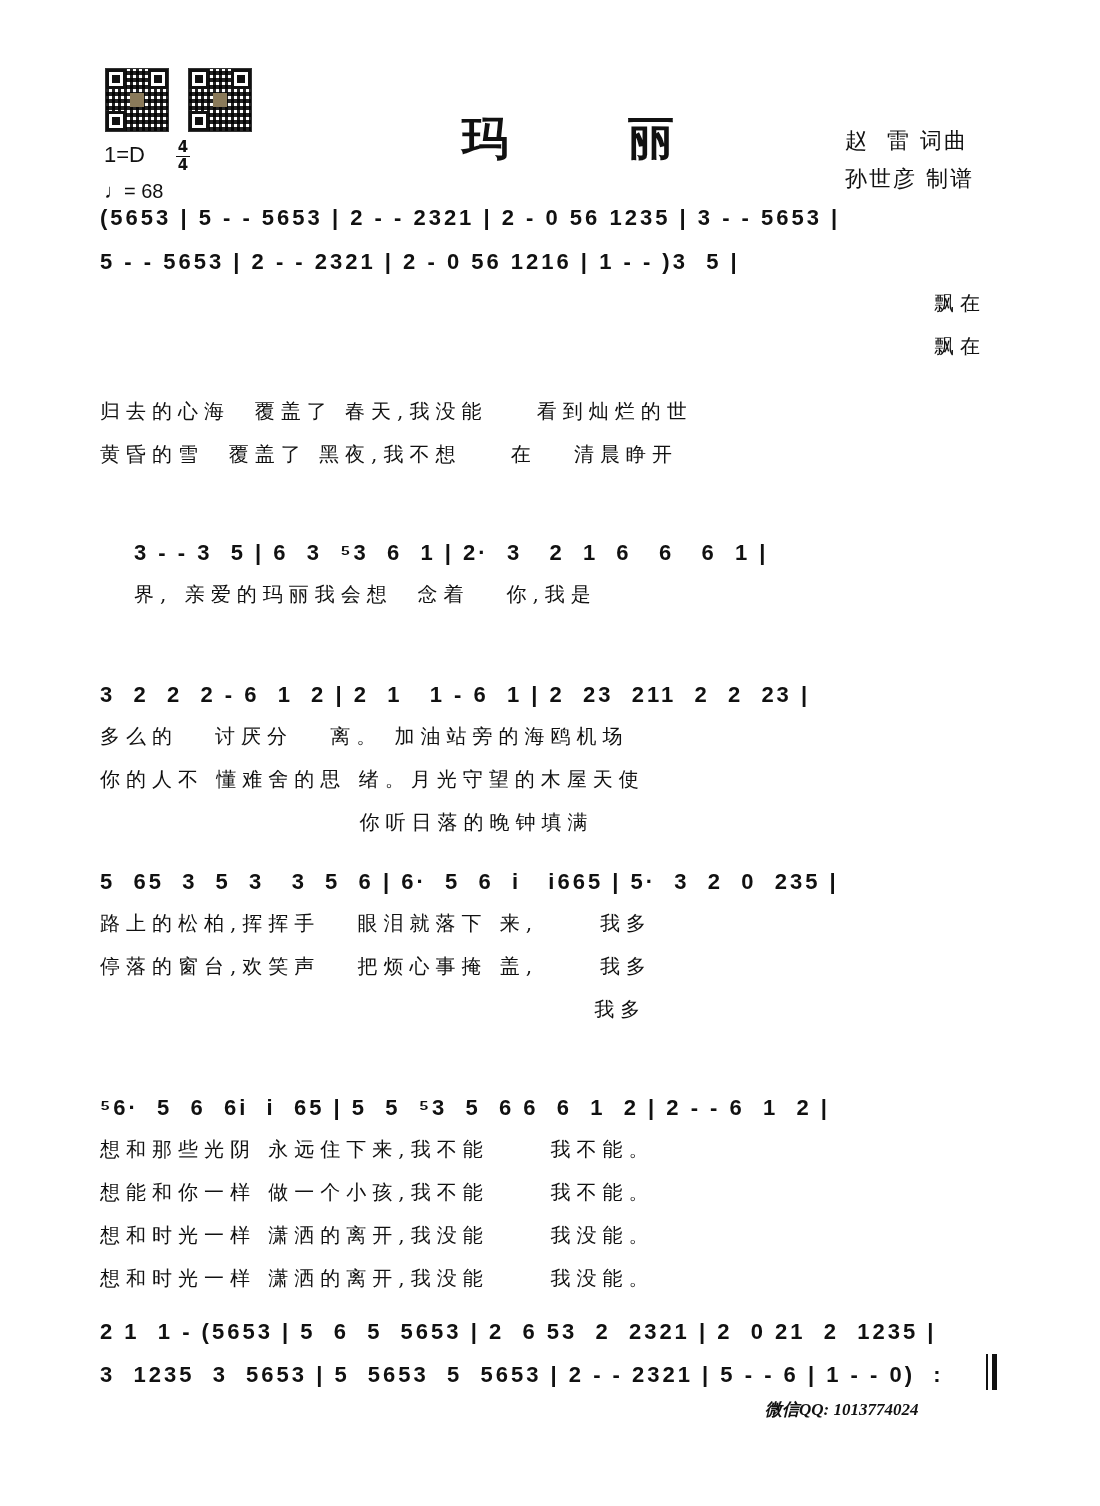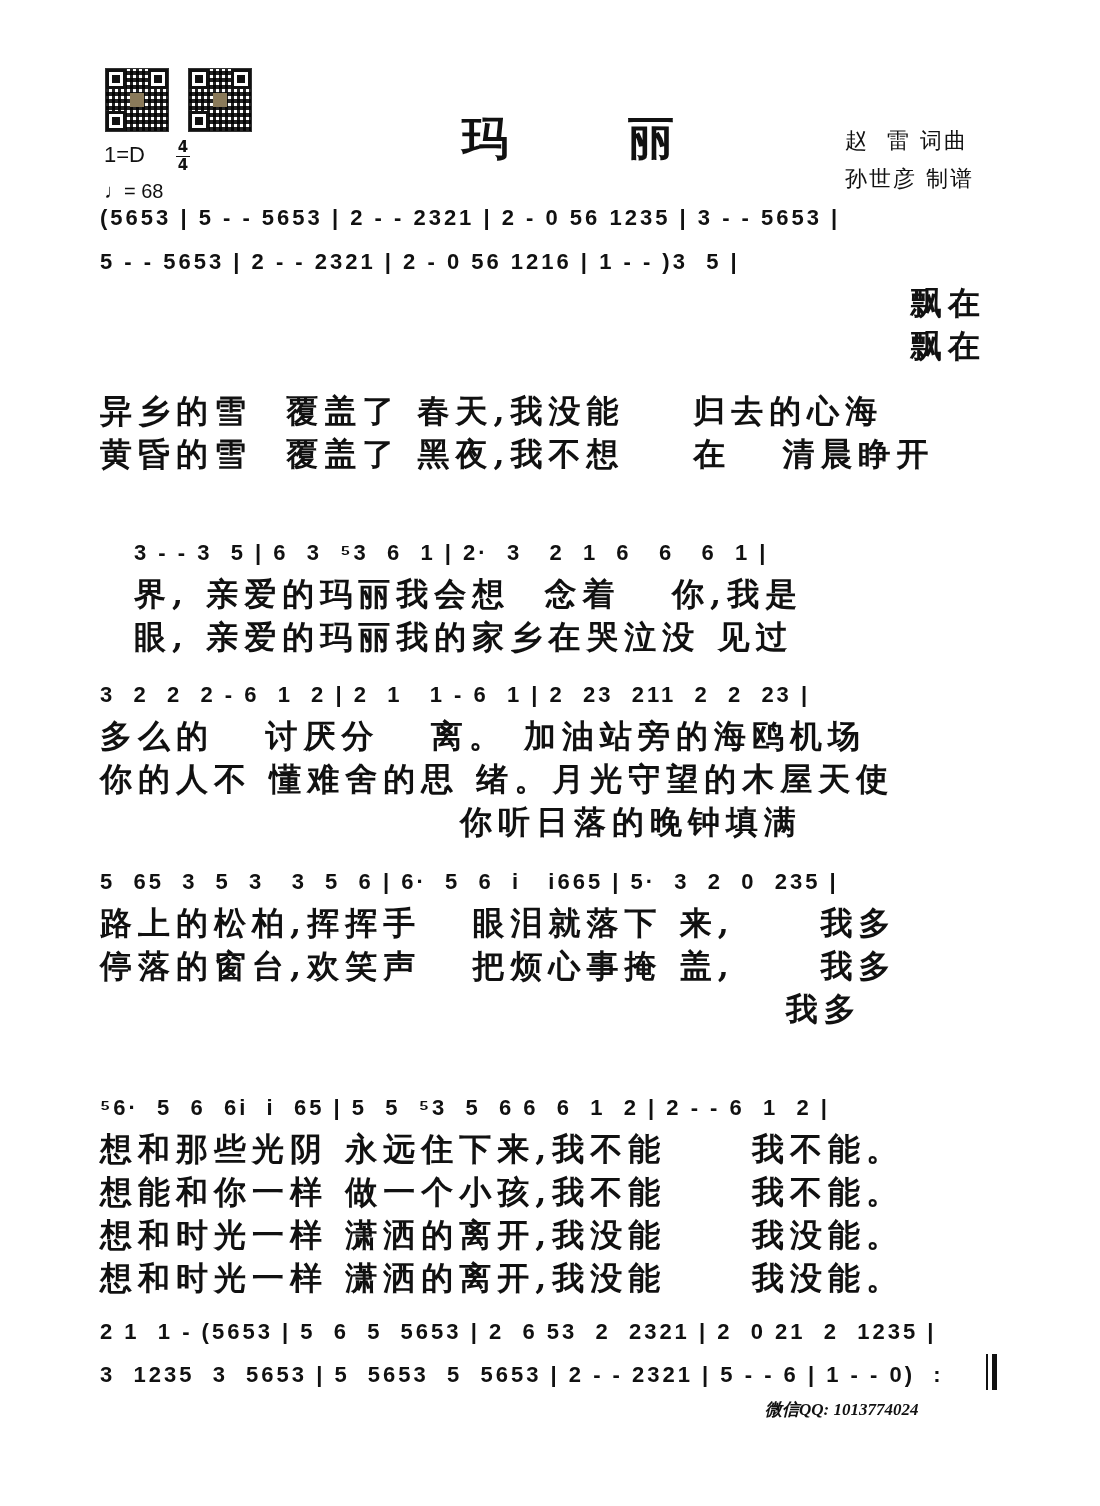--- a/index.html
+++ b/index.html
@@ -29,22 +29,22 @@
          font-size: 22px; }
   .timesig { position: absolute; top: 140px; left: 176px; font-weight: bold; font-size: 15px;
              line-height: 15px; text-align: center; }
   .timesig .bar { border-top: 1.5px solid #111; width: 14px; margin: 1px 0; }
   .tempo { position: absolute; top: 172px; left: 104px; font-family: "Liberation Sans", sans-serif; font-size: 20px; margin-top: 8px; }
   .tempo .note-glyph { font-size: 20px; }
 
   .row { position: absolute; left: 100px; width: 910px; }
   .notes { font-family: "Liberation Sans", sans-serif; font-weight: bold; font-size: 22px;
            white-space: pre; letter-spacing: 3px; height: 40px; line-height: 40px; position: relative; }
-  .lyric { font-family: "DejaVu Serif", serif; font-size: 32px; white-space: pre; height: 43px; line-height: 43px;
-           letter-spacing: 6px; font-weight: bold; }
+  .lyric { font-family: "DejaVu Serif", serif; font-size: 20px; white-space: pre; height: 43px; line-height: 43px;
+           letter-spacing: 6px; }
   .lyric.right { text-align: right; padding-right: 24px; }
   .footer { position: absolute; top: 1398px; left: 765px; font-family: "Liberation Serif", serif;
             font-style: italic; font-weight: bold; font-size: 17px; }
   .endbar { position: absolute; left: 992px; top: 1354px; width: 5px; height: 36px; background: #111; }
   .endbar-thin { position: absolute; left: 986px; top: 1354px; width: 1.5px; height: 36px; background: #111; }
 </style>
 </head>
 <body>
 
 <div class="qr" id="qr1">
@@ -77,28 +77,27 @@
   <div class="notes">(5653 | 5 - - 5653 | 2 - - 2321 | 2 - 0 56 1235 | 3 - - 5653 |</div>
 </div>
 
 <div class="row" style="top:242px;">
   <div class="notes">5 - - 5653 | 2 - - 2321 | 2 - 0 56 1216 | 1 - - )3  5 |</div>
   <div class="lyric right">飘在</div>
   <div class="lyric right">飘在</div>
 </div>
 
 <div class="row" style="top:390px;">
-  <div class="lyric">异乡的雪  覆盖了 春天,我没能    归去的心海</div>
+  <div class="lyric">归去的心海  覆盖了 春天,我没能    看到灿烂的世</div>
   <div class="lyric">黄昏的雪  覆盖了 黑夜,我不想    在   清晨睁开</div>
 </div>
 
 <div class="row" style="top:533px;margin-left:34px;">
   <div class="notes">3 - - 3  5 | 6  3  ⁵3  6  1 | 2·  3   2  1  6   6   6  1 |</div>
   <div class="lyric">界, 亲爱的玛丽我会想  念着   你,我是</div>
-  <div class="lyric">眼, 亲爱的玛丽我的家乡在哭泣没 见过</div>
 </div>
 
 <div class="row" style="top:675px;">
   <div class="notes">3  2  2  2 - 6  1  2 | 2  1   1 - 6  1 | 2  23  211  2  2  23 |</div>
   <div class="lyric">多么的   讨厌分   离。 加油站旁的海鸥机场</div>
   <div class="lyric">你的人不 懂难舍的思 绪。月光守望的木屋天使</div>
   <div class="lyric">                     你听日落的晚钟填满</div>
 </div>
 
 <div class="row" style="top:862px;">

